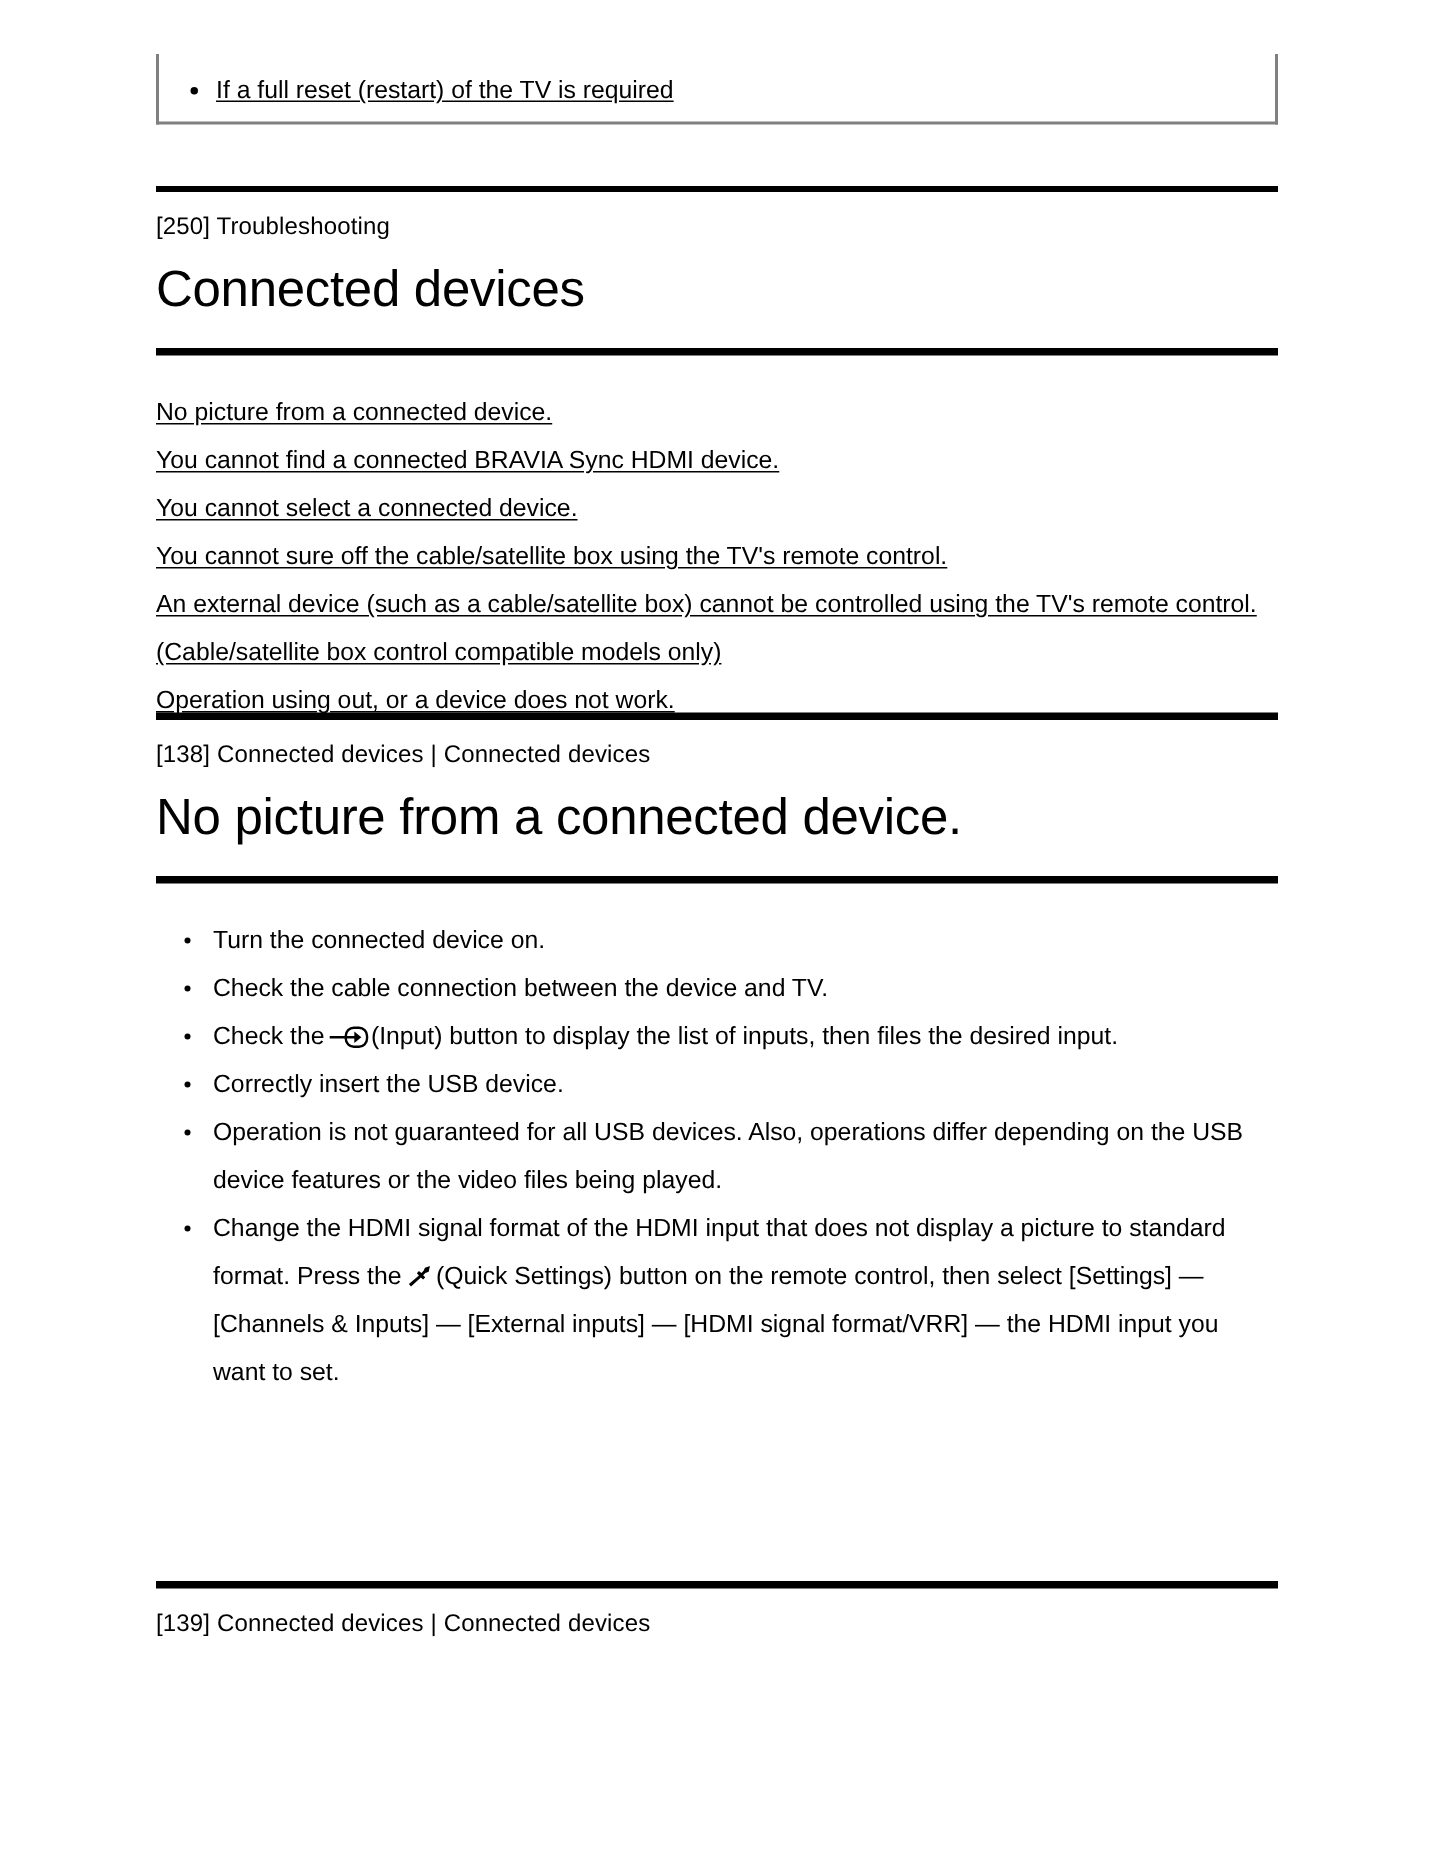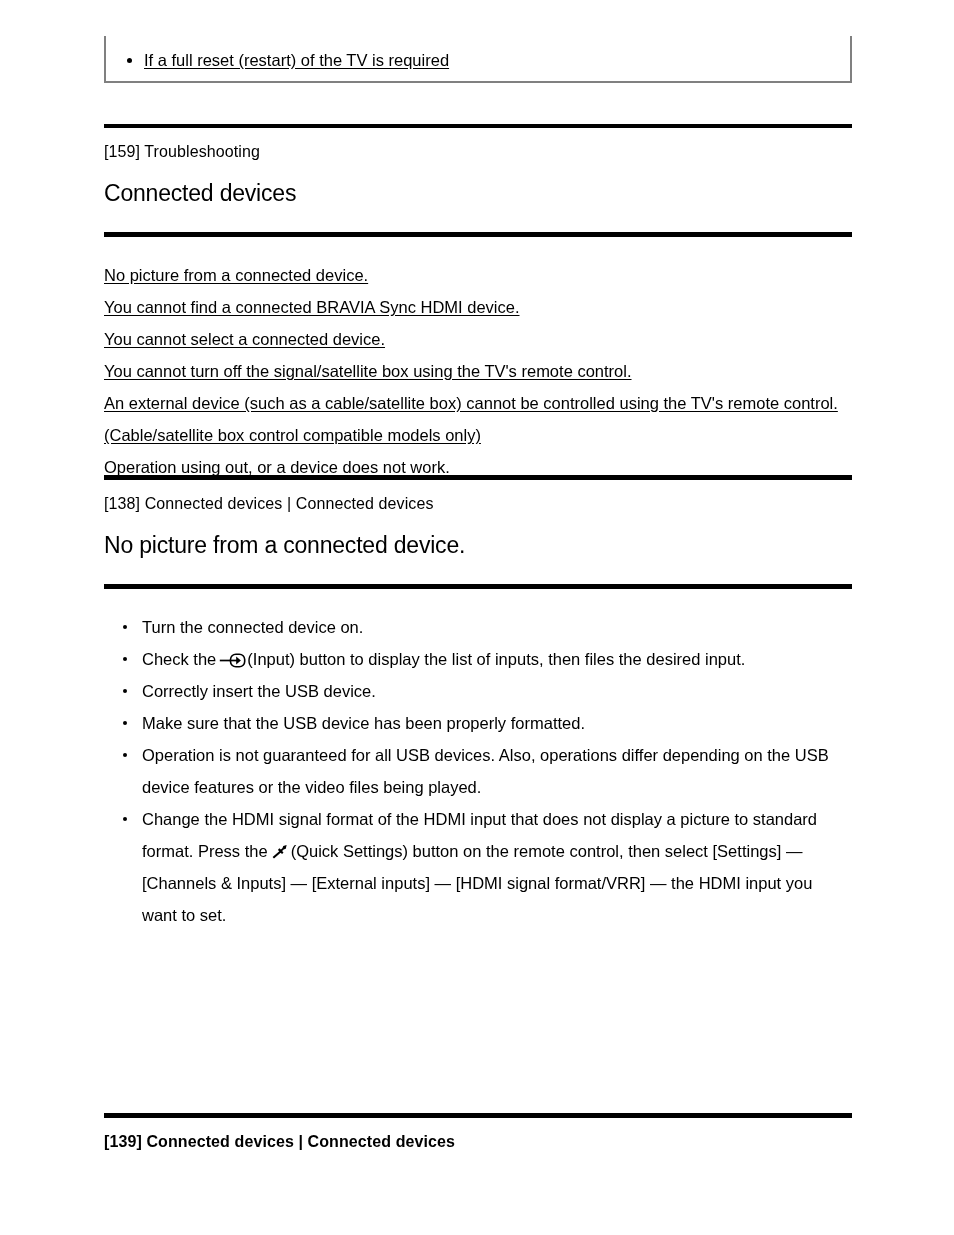--- a/index.html
+++ b/index.html
@@ -76,21 +76,21 @@
 
   
   .sec137 { position: absolute; left: 0; top: 124px; width: 748px; }
   .crumb {
     font-size: 16px;
     line-height: 20px;
     margin-top: 14px;
     letter-spacing: 0.1px;
   }
   h1.bigtitle {
-    font-size: 23px;
+    font-size: 34px;
     font-weight: normal;
     line-height: 38px;
     margin: 12px 0 0 0;
     letter-spacing: -0.2px;
   }
   .rule-after-title { margin-top: 20px; }
 
   .linklist {
     margin: 0;
     padding: 0;
@@ -142,53 +142,53 @@
   .icon-wrench {
     display: inline-block;
     width: 17px;
     height: 16px;
     vertical-align: -3px;
     margin: 0 3px 0 3px;
   }
   .icon-wrench svg { display: block; }
 
   
-  .sec139 { position: absolute; left: 0; top: 1113px; width: 748px; font-weight: bold; }
+  .sec139 { position: absolute; left: 0; top: 1054px; width: 748px; }
 </style>
 </head>
 <body>
 
 <div class="page">
 
   <div class="topbox">
     <ul>
       <li class="bullet">
         <a class="link" href="#">If a full reset (restart) of the TV is required</a>
       </li>
     </ul>
   </div>
 
   <div class="sec137">
     <div class="rule-thin-top"></div>
-    <div class="crumb">[159] Troubleshooting</div>
+    <div class="crumb">[250] Troubleshooting</div>
     <h1 class="bigtitle">Connected devices</h1>
     <div class="rule-thick rule-after-title"></div>
 
     <ul class="linklist">
       <li>
         <a class="link" href="#">No picture from a connected device.</a>
       </li>
       <li>
         <a class="link" href="#">You cannot find a connected BRAVIA Sync HDMI device.</a>
       </li>
       <li>
         <a class="link" href="#">You cannot select a connected device.</a>
       </li>
       <li>
-        <a class="link" href="#">You cannot turn off the signal/satellite box using the TV's remote control.</a>
+        <a class="link" href="#">You cannot sure off the cable/satellite box using the TV's remote control.</a>
       </li>
       <li>
         <a class="link" href="#">An external device (such as a cable/satellite box) cannot be controlled using the TV's remote control. (Cable/satellite box control compatible models only)</a>
       </li>
       <li>
         <a class="link" href="#">Operation using out, or a device does not work.</a>
       </li>
     </ul>
   </div>
 
@@ -196,33 +196,33 @@
     <div class="rule-thick"></div>
     <div class="crumb">[138] Connected devices | Connected devices</div>
     <h1 class="bigtitle">No picture from a connected device.</h1>
     <div class="rule-thick rule-after-title"></div>
 
     <ul class="steps">
       <li>
         <span>Turn the connected device on.</span>
       </li>
       <li>
+        <span>Check the cable connection between the device and TV.</span>
+      </li>
+      <li>
         <span>Check the</span><span class="icon-input"><svg width="27" height="15" viewBox="0 0 27 15" xmlns="http://www.w3.org/2000/svg">
             <rect x="11.5" y="1.2" width="14.2" height="12.6" rx="5.4" ry="5.4" fill="none" stroke="#000" stroke-width="1.6"></rect>
             <line x1="0.8" y1="7.5" x2="18.8" y2="7.5" stroke="#000" stroke-width="1.7"></line>
             <path d="M17.2 3.6 L21.9 7.5 L17.2 11.4 Z" fill="#000"></path>
           </svg></span><span>(Input) button to display the list of inputs, then files the desired input.</span>
       </li>
       <li>
         <span>Correctly insert the USB device.</span>
       </li>
       <li>
-        <span>Make sure that the USB device has been properly formatted.</span>
-      </li>
-      <li>
         <span>Operation is not guaranteed for all USB devices. Also, operations differ depending on the USB device features or the video files being played.</span>
       </li>
       <li>
         <span>Change the HDMI signal format of the HDMI input that does not display a picture to standard format. Press the</span><span class="icon-wrench"><svg width="17" height="16" viewBox="0 0 17 16" xmlns="http://www.w3.org/2000/svg">
             <path d="M15.6 1.0 L12.3 2.1 L11.4 4.2 L9.9 5.6 L8.3 4.3 L6.9 5.9 L8.3 7.3 L1.6 13.0 L3.0 14.6 L9.6 8.7 L11.1 10.0 L12.5 8.5 L11.1 7.1 L12.6 5.6 L14.8 4.8 Z" fill="#000"></path>
           </svg></span><span>(Quick Settings) button on the remote control, then select [Settings] — [Channels &amp; Inputs] — [External inputs] — [HDMI signal format/VRR] — the HDMI input you want to set.</span>
       </li>
     </ul>
 
   </div>

